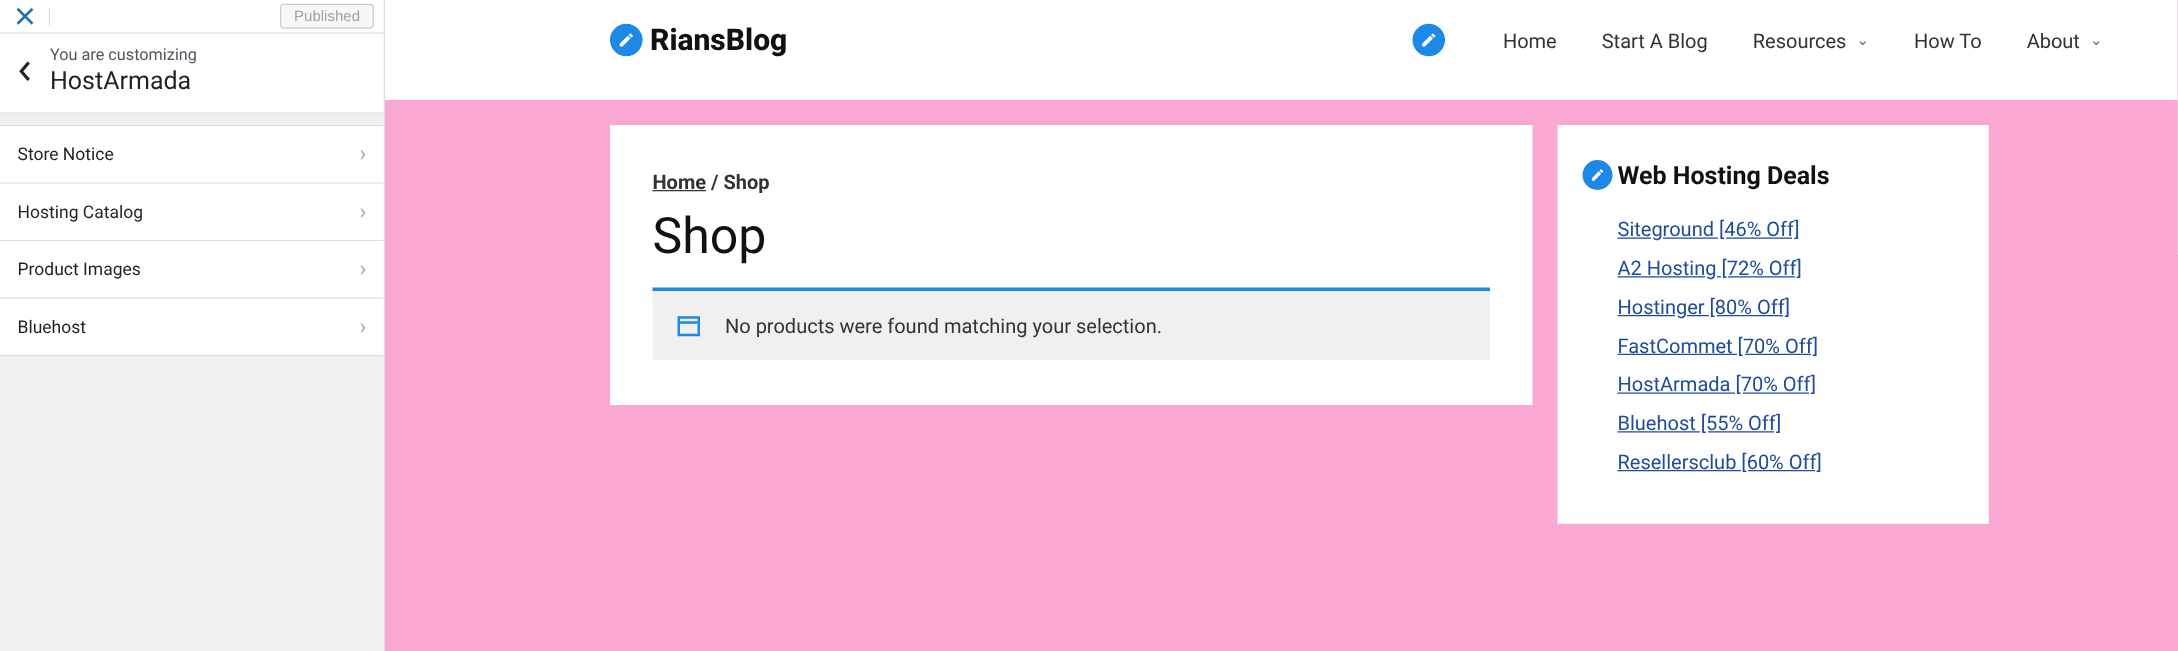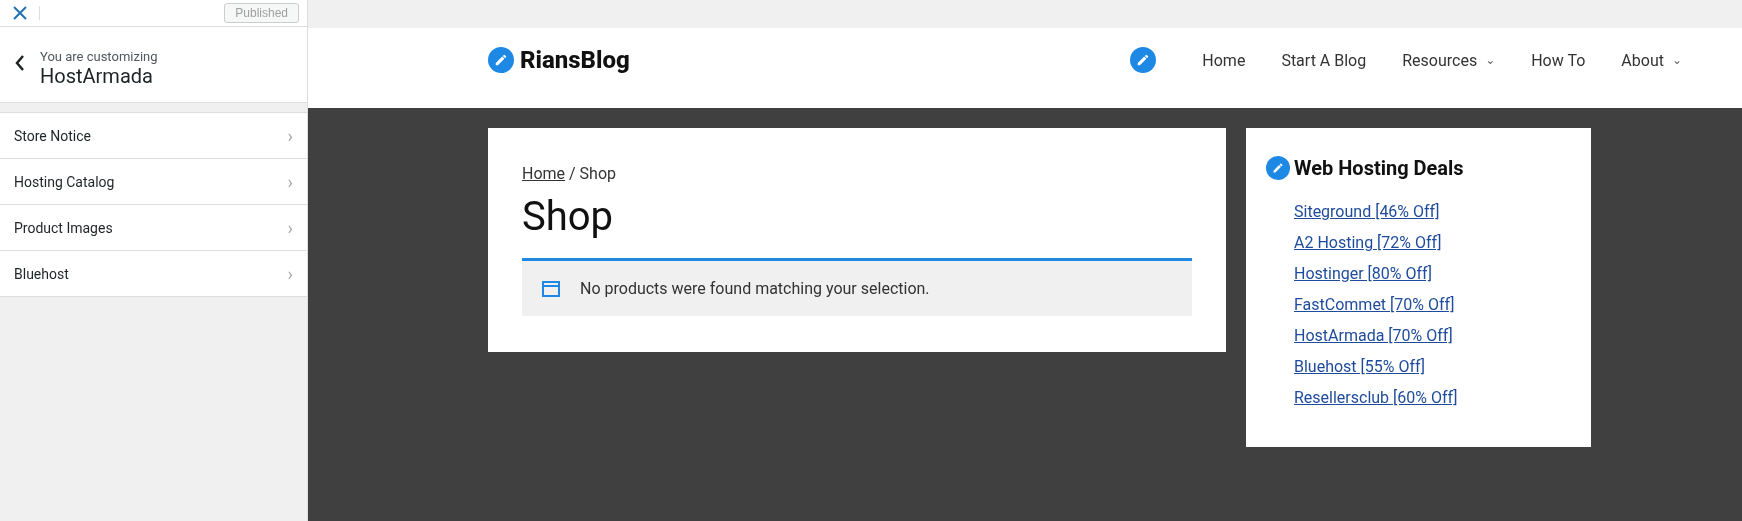--- a/index.html
+++ b/index.html
@@ -7,48 +7,48 @@
     
     
     .customizer { width: 308px; background: #fff; border-right: 1px solid #ddd; display: flex; flex-direction: column; }
     .customizer-top { display: flex; align-items: center; border-bottom: 1px solid #ddd; height: 27px; }
     .close-btn { width: 40px; display: flex; align-items: center; justify-content: center; border-right: 1px solid #ddd; color: #2271b1; font-size: 16px; cursor: pointer; }
     .customizer-top-spacer { flex: 1; display: flex; justify-content: flex-end; align-items: center; padding-right: 8px; }
     .published-btn { border: 1px solid #ccc; color: #a0a0a0; font-size: 12px; padding: 2px 10px; border-radius: 3px; background: #f6f7f7; }
     
     .customizer-header { display: flex; align-items: center; border-bottom: 1px solid #ddd; padding: 10px 12px 14px 0; }
     .back-btn { width: 40px; font-size: 22px; color: #1d2327; display: flex; align-items: center; justify-content: center; cursor: pointer; }
-    .header-text { flex: 1; margin-top: 12px; }
+    .header-text { flex: 1; }
     .you-are { font-size: 13px; color: #50575e; }
     .customizing-title { font-size: 20px; color: #1d2327; font-weight: 400; }
     
     .spacer { height: 10px; background: #f0f0f1; border-bottom: 1px solid #ddd; }
     
     .menu-item { display: flex; align-items: center; justify-content: space-between; padding: 12px 14px; border-bottom: 1px solid #ddd; font-size: 14px; color: #1d2327; cursor: pointer; background:#fff; }
     .chevron-right { color: #a7aaad; font-size: 18px; }
     
     .customizer-bottom { flex: 1; background: #f0f0f1; }
     
     
-    .preview { flex: 1; background: #404040; position: relative; margin-top: 28px; }
+    .preview { flex: 1; background: #f9a8d4; position: relative; }
     .site-header { background: #fff; display: flex; align-items: center; justify-content: space-between; padding: 18px 60px 34px 180px; }
     .logo-wrap { display: flex; align-items: center; gap: 6px; position: relative; }
     .logo-icon { width: 26px; height: 26px; background: #1e88e5; border-radius: 50%; display: flex; align-items: center; justify-content: center; }
     .logo-icon svg { width: 14px; height: 14px; fill: #fff; }
     .logo-text { font-size: 24px; font-weight: 800; color: #111; }
     
     .nav { display: flex; align-items: center; gap: 36px; }
     .nav-edit-icon { width: 26px; height: 26px; background: #1e88e5; border-radius: 50%; display: flex; align-items: center; justify-content: center; margin-right: 10px; }
     .nav-edit-icon svg { width: 14px; height: 14px; fill: #fff; }
     .nav-link { font-size: 16px; color: #333; cursor: pointer; display: flex; align-items: center; gap: 8px; }
     .nav-chevron { font-size: 12px; color: #666; }
     
     .content-wrap { display: flex; padding: 20px 60px 20px 180px; gap: 20px; align-items: flex-start; }
     .main-content { flex: 1; background: #fff; padding: 36px 34px; max-width: 738px; }
-    .breadcrumb { font-size: 16px; color: #333; margin-bottom: 10px; }
+    .breadcrumb { font-size: 16px; color: #333; margin-bottom: 10px; font-weight: bold; }
     .breadcrumb a { color: #333; text-decoration: underline; cursor: pointer; }
     .page-title { font-size: 40px; font-weight: 400; color: #111; margin-bottom: 18px; }
     .hr-line { height: 3px; background: #1e88e5; width: 100%; margin-bottom: 0; }
     .notice { background: #f0f0f1; padding: 18px 20px; display: flex; align-items: center; gap: 20px; font-size: 16px; color: #333; }
     .notice-icon { width: 18px; height: 16px; border: 2px solid #1e88e5; position: relative; }
     .notice-icon::before { content: ""; position: absolute; top: 2px; left: 0; right: 0; height: 2px; background: #1e88e5; }
     
     .sidebar-widget { background: #fff; padding: 28px 20px; width: 345px; }
     .widget-header { display: flex; align-items: center; gap: 4px; margin-bottom: 22px; }
     .widget-edit-icon { width: 24px; height: 24px; background: #1e88e5; border-radius: 50%; display: flex; align-items: center; justify-content: center; }

